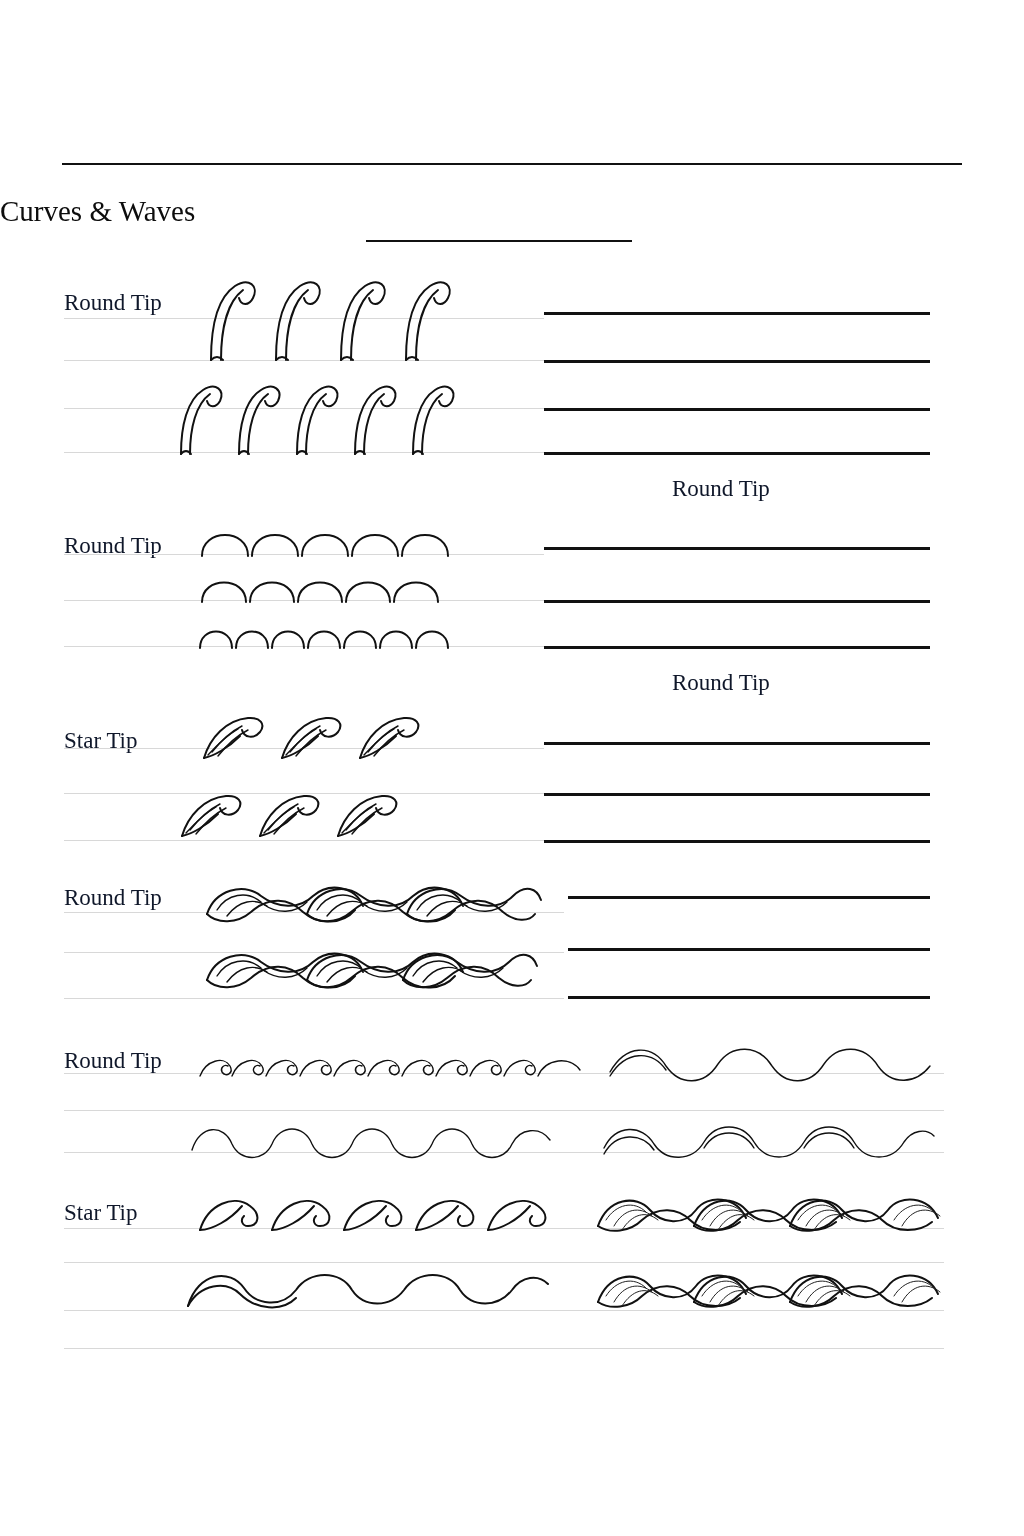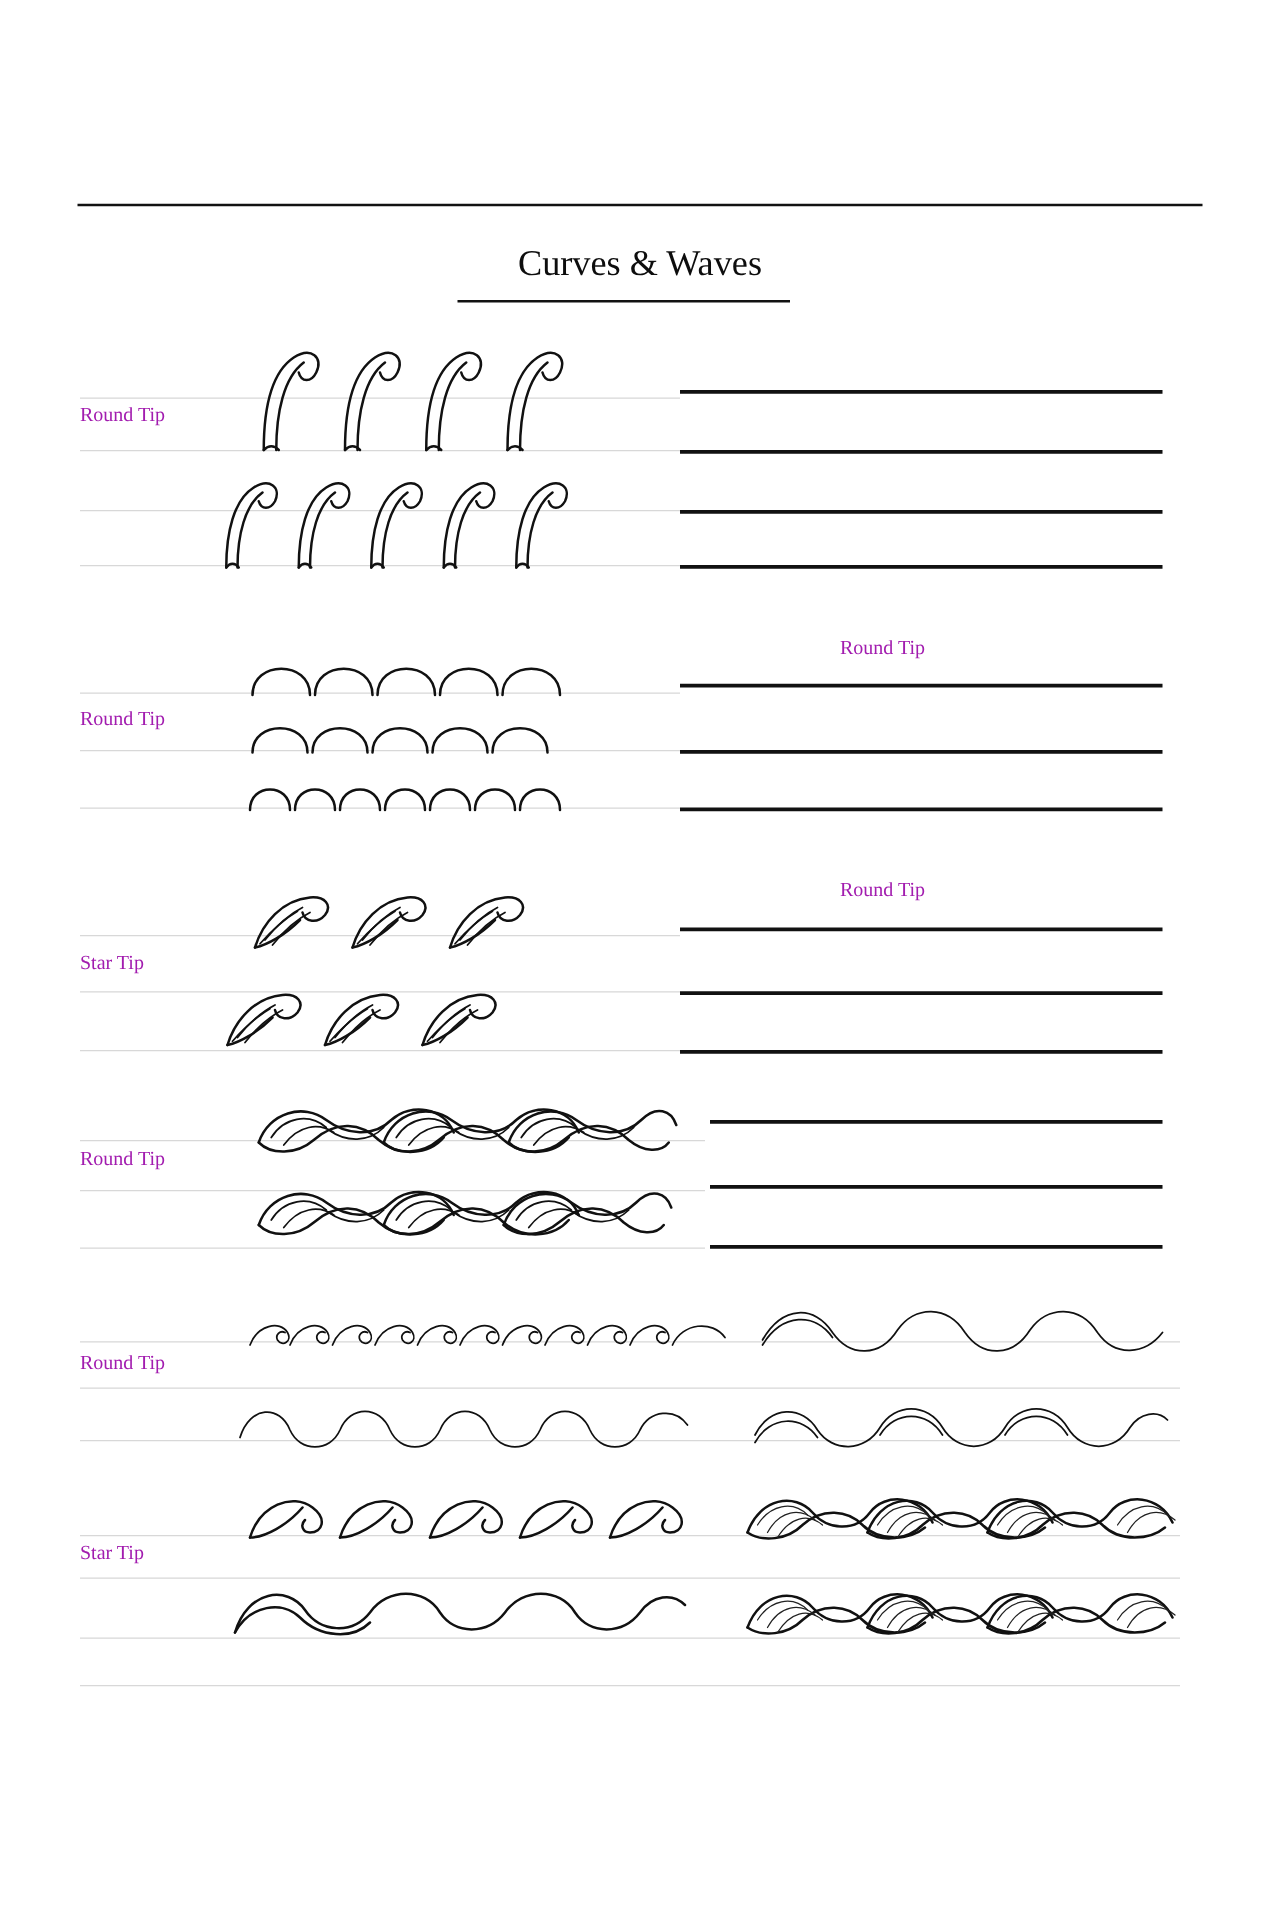--- a/index.html
+++ b/index.html
@@ -37,40 +37,39 @@
     left: 62px;
     width: 900px;
     height: 2px;
     background: #111;
   }
   .section-title {
     position: absolute;
     top: 195px;
     left: 0;
     width: 1024px;
-    text-align: center;
+    text-align: left;
     font-size: 29px;
     color: #0d0d0d;
   }
   .section-rule {
     position: absolute;
     top: 240px;
     left: 366px;
     width: 266px;
     height: 2px;
     background: #111;
   }
 
   
   .row-label {
     position: absolute;
-    font-size: 16px;
-    color: #a21caf;
+    font-size: 23px;
+    color: #0f172a;
     white-space: nowrap;
-    margin-top: 34px;
   }
   .guide {
     position: absolute;
     height: 1px;
     background: #d8d8d8;
   }
   .practice-line {
     position: absolute;
     height: 3px;
     background: #111;

